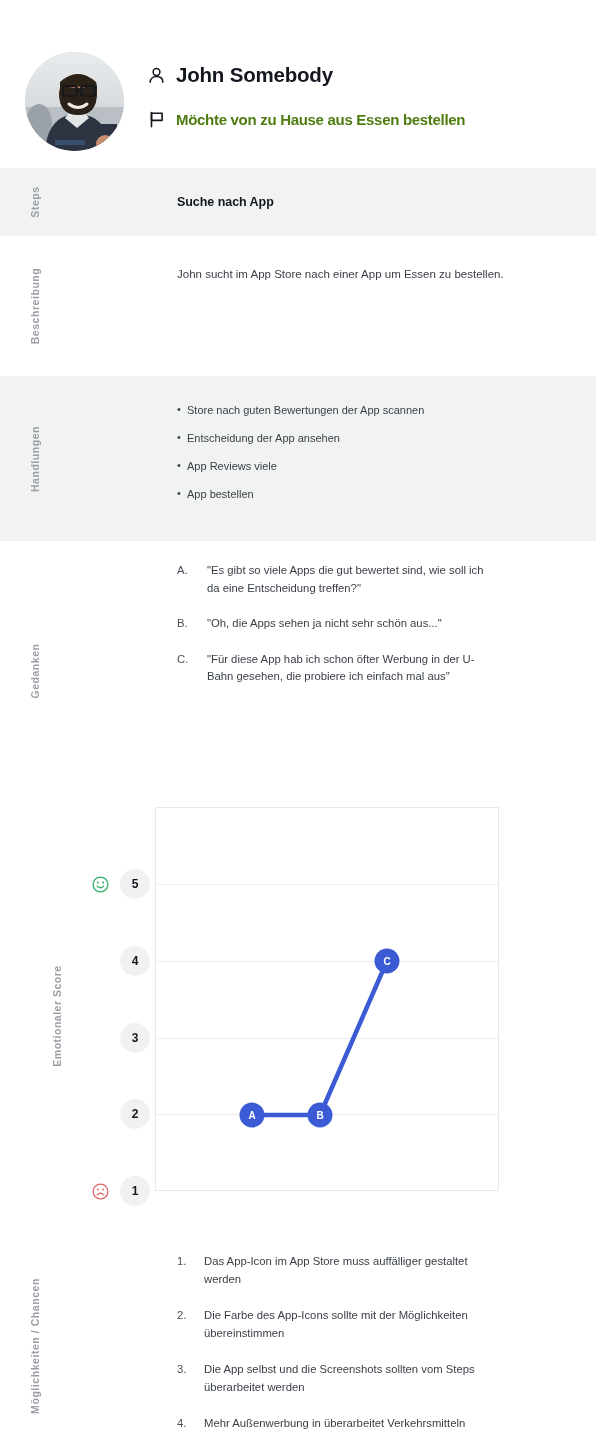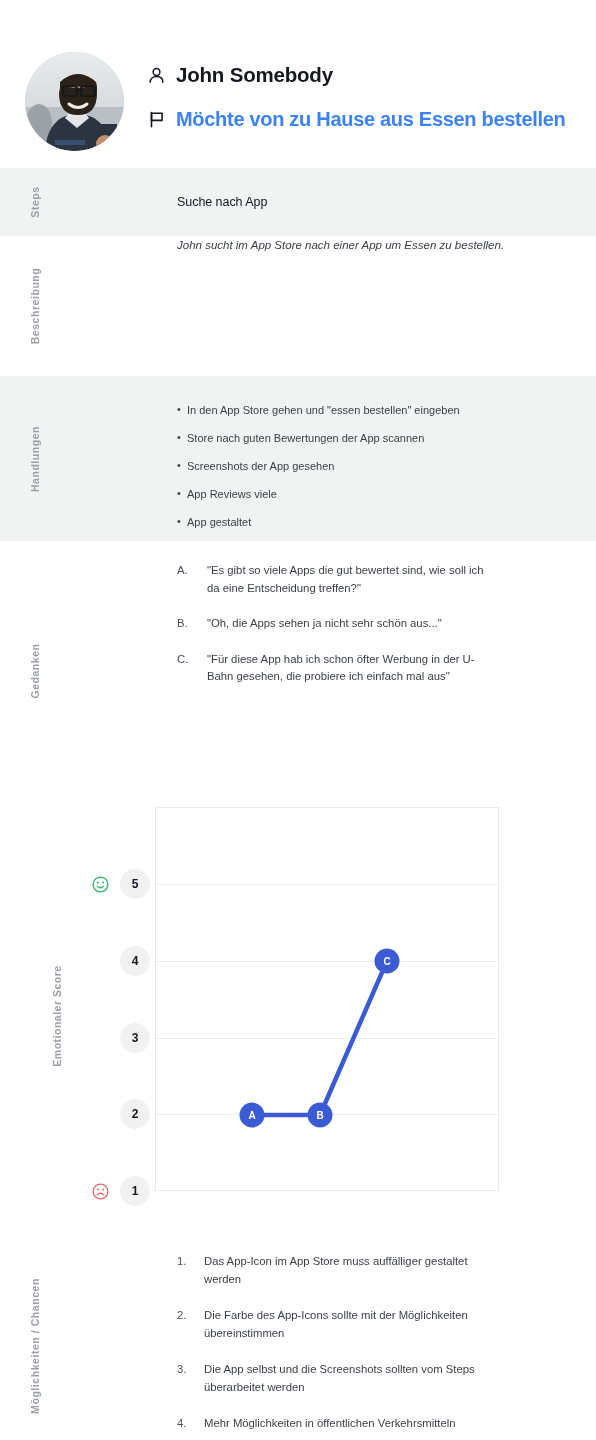--- a/index.html
+++ b/index.html
@@ -59,24 +59,24 @@
   }
   .person-row .ic svg { display: block; width: 19px; height: 19px; }
   .person-name {
     font-size: 20.5px;
     font-weight: 700;
     letter-spacing: -0.2px;
     color: #14171f;
     white-space: nowrap;
   }
   .person-goal {
-    font-size: 20px;
+    font-size: 15px;
     font-weight: 700;
     letter-spacing: -0.3px;
-    color: #3b82f6;
+    color: #4d7c0f;
     white-space: nowrap;
   }
 
   
   .row {
     position: absolute;
     left: 0;
     width: 596px;
   }
   .row.gray  { background: #f1f2f2; }
@@ -102,32 +102,32 @@
   .row-body {
     position: absolute;
     left: 177px;
     top: 0;
     right: 24px;
     height: 100%;
   }
 
   .step-title {
     font-size: 12.5px;
-    font-weight: 400;
+    font-weight: 700;
     color: #14171f;
     letter-spacing: -0.05px;
     padding-top: 27px;
   }
 
   .desc-text {
     font-size: 11.5px;
     line-height: 19px;
     color: #3b4048;
+    padding-top: 29px;
     max-width: 330px;
-    font-style: italic;
   }
 
   ul.bullets {
     list-style: none;
     padding-top: 26px;
   }
   ul.bullets li {
     font-size: 11px;
     line-height: 16px;
     color: #3b4048;
@@ -333,25 +333,24 @@
       <div class="desc-text">John sucht im App Store nach einer App um Essen zu bestellen.</div>
     </div>
   </div>
 
   <div class="row gray" style="top:355px;height:165px;">
     <div class="row-label">
       <span>Handlungen</span>
     </div>
     <div class="row-body">
       <ul class="bullets">
-        <li>In den App Store gehen und "essen bestellen" eingeben</li>
         <li>Store nach guten Bewertungen der App scannen</li>
-        <li>Screenshots der App gesehen</li>
+        <li>Entscheidung der App ansehen</li>
         <li>App Reviews viele</li>
-        <li>App gestaltet</li>
+        <li>App bestellen</li>
       </ul>
     </div>
   </div>
 
   <div class="row white" style="top:520px;height:260px;">
     <div class="row-label">
       <span>Gedanken</span>
     </div>
     <div class="row-body">
       <ol class="lettered">
@@ -452,19 +451,19 @@
         <li>
           <span class="mk">2.</span>
           <span>Die Farbe des App-Icons sollte mit der Möglichkeiten übereinstimmen</span>
         </li>
         <li>
           <span class="mk">3.</span>
           <span>Die App selbst und die Screenshots sollten vom Steps überarbeitet werden</span>
         </li>
         <li>
           <span class="mk">4.</span>
-          <span>Mehr Möglichkeiten in öffentlichen Verkehrsmitteln</span>
+          <span>Mehr Außenwerbung in überarbeitet Verkehrsmitteln</span>
         </li>
       </ol>
     </div>
   </div>
 
 </div>
 
 </body></html>

